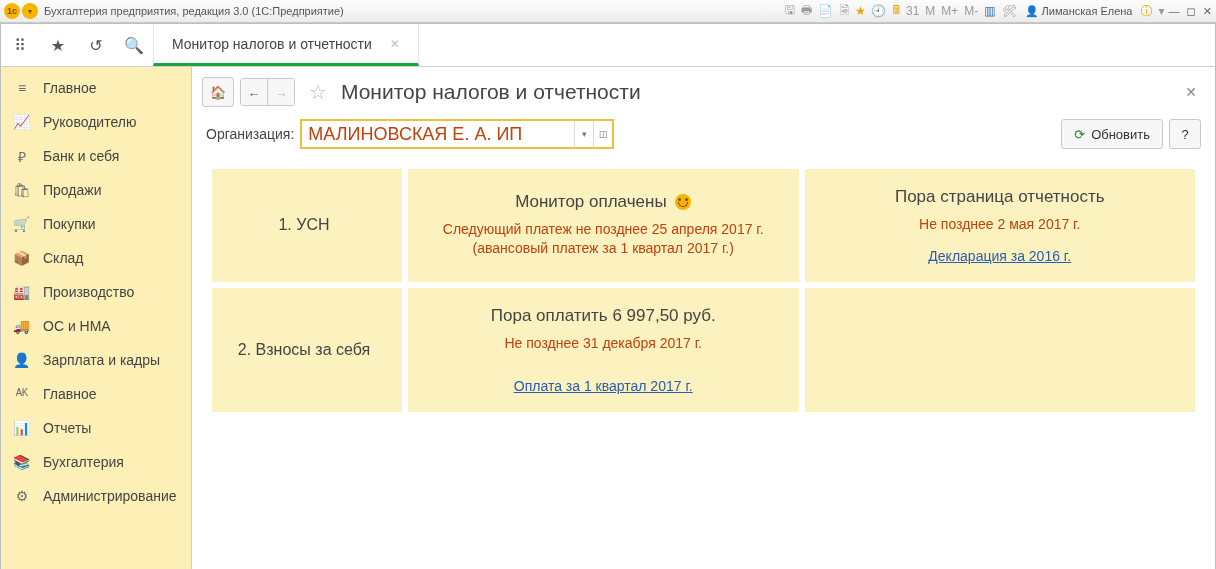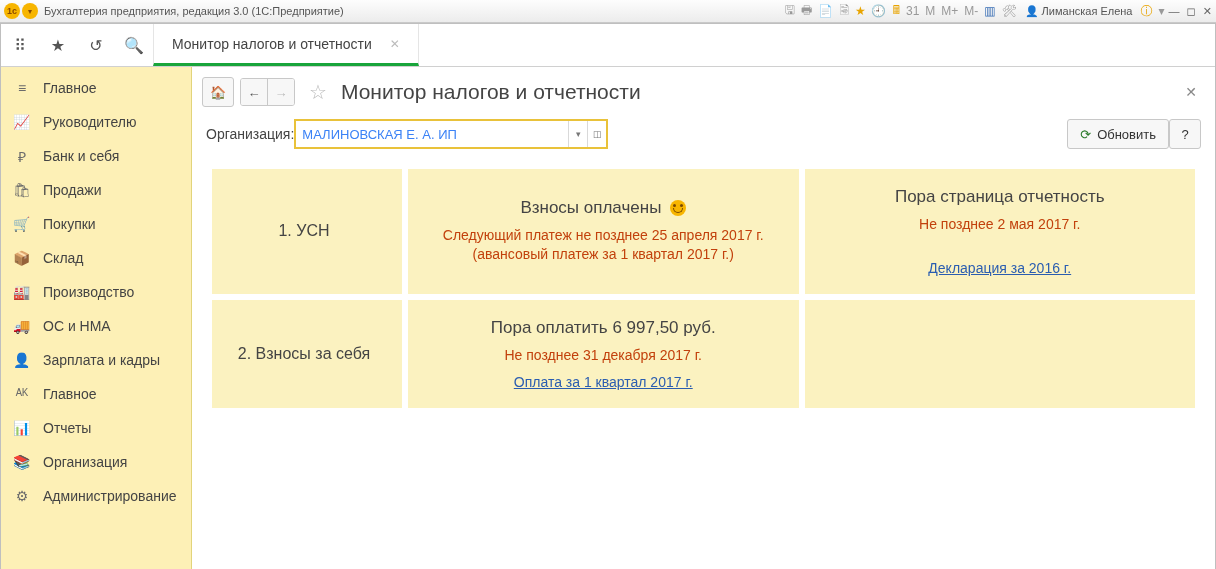--- a/index.html
+++ b/index.html
@@ -24,24 +24,24 @@
 .sidebar .item .ic{width:18px;text-align:center;color:#6b6b6b;font-size:14px}
 .main{flex:1;display:flex;flex-direction:column;background:#fff;min-width:0}
 .page-head{display:flex;align-items:center;padding:10px 14px 6px 10px;gap:6px}
 .page-head .nav-btn{width:30px;height:28px;border:1px solid #c8c8c8;border-radius:3px;display:flex;align-items:center;justify-content:center;background:#f7f7f7;cursor:pointer;color:#555}
 .page-head .nav-group{display:flex;border:1px solid #c8c8c8;border-radius:3px;overflow:hidden}
 .page-head .nav-group span{width:26px;height:26px;display:flex;align-items:center;justify-content:center;background:#f7f7f7;color:#555}
 .page-head .nav-group span + span{border-left:1px solid #c8c8c8;color:#bbb}
 .page-head .star{color:#bbb;font-size:20px;margin:0 8px}
 .page-head h1{font-size:21px;font-weight:normal;color:#444;margin:0}
 .page-head .close-page{margin-left:auto;color:#888;font-size:14px;cursor:pointer;padding:4px}
-.filter-row{display:flex;align-items:center;padding:6px 14px 14px 14px;}
+.filter-row{display:flex;align-items:center;padding:6px 14px 14px 14px;gap:6px}
 .filter-row label{color:#444;font-size:14px}
 .org-field{display:flex;align-items:center;border:2px solid #e9c23a;background:#fff;height:26px}
-.org-field input{border:none;outline:none;padding:0 6px;width:260px;font-size:13px;color:#3b82f6;background:transparent}
+.org-field input{border:none;outline:none;padding:0 6px;width:260px;font-size:18px;color:#c2410c;background:transparent}
 .org-field .dd-btn{width:18px;height:100%;border-left:1px solid #d9d9d9;display:flex;align-items:center;justify-content:center;color:#777;font-size:9px;cursor:pointer}
 .filter-row .spacer{flex:1}
 .btn{height:28px;border:1px solid #c8c8c8;border-radius:3px;background:#f7f7f7;padding:0 12px;display:flex;align-items:center;gap:6px;cursor:pointer;color:#333;font-size:13px}
 .btn.sq{width:30px;padding:0;justify-content:center}
 .grid{padding:0 14px 14px 14px}
 table.monitor{width:100%;border-collapse:separate;border-spacing:6px 6px;table-layout:fixed}
 table.monitor th{background:#fbf2c0;height:40px;font-weight:normal;font-size:16px;color:#555}
 table.monitor td{background:#fbf2c0;vertical-align:middle;text-align:center;padding:18px 20px;font-size:15px;color:#444}
 table.monitor col.c1{width:190px}
 table.monitor td.rowlabel{text-align:center;padding-left:14px;font-size:16px}
@@ -141,21 +141,21 @@
       <div class="item">
           <span class="ic">ᴬᴷ</span>
           <span>Главное</span>
         </div>
       <div class="item">
           <span class="ic">📊</span>
           <span>Отчеты</span>
         </div>
       <div class="item">
           <span class="ic">📚</span>
-          <span>Организация</span>
+          <span>Бухгалтерия</span>
         </div>
       <div class="item">
           <span class="ic">⚙</span>
           <span>Администрирование</span>
         </div>
     </div>
 
     <div class="main">
       <div class="page-head">
         <div class="nav-btn">🏠</div>
@@ -187,35 +187,35 @@
         <table class="monitor">
           <colgroup>
               <col class="c1">
               <col>
               <col>
             </colgroup>
           <tbody>
           <tr>
             <td class="rowlabel">1. УСН</td>
             <td class="green">
-              <div class="cell-title"><span>Взносы оплачены</span> <span class="smile"></span></div>
+              <div class="cell-title"><span>Монитор оплачены</span> <span class="smile"></span></div>
               <div class="cell-sub"><span>Следующий платеж не позднее 25 апреля 2017 г.</span><br><span>(авансовый платеж за 1 квартал 2017 г.)</span></div>
             </td>
             <td>
               <div class="cell-title">Пора страница отчетность</div>
               <div class="cell-sub">Не позднее 2 мая 2017 г.</div>
-              <div style="margin-top:24px"><a class="link">Декларация за 2016 г.</a></div>
+              <div style="margin-top:12px"><a class="link">Декларация за 2016 г.</a></div>
             </td>
           </tr>
           <tr>
             <td class="rowlabel">2. Взносы за себя</td>
             <td>
               <div class="cell-title">Пора оплатить 6 997,50 руб.</div>
               <div class="cell-sub">Не позднее 31 декабря 2017 г.</div>
-              <div style="margin-top:8px"><a class="link">Оплата за 1 квартал 2017 г.</a></div>
+              <div style="margin-top:24px"><a class="link">Оплата за 1 квартал 2017 г.</a></div>
             </td>
             <td></td>
           </tr>
         </tbody>
           </table>
       </div>
     </div>
   </div>
 </div>
 

